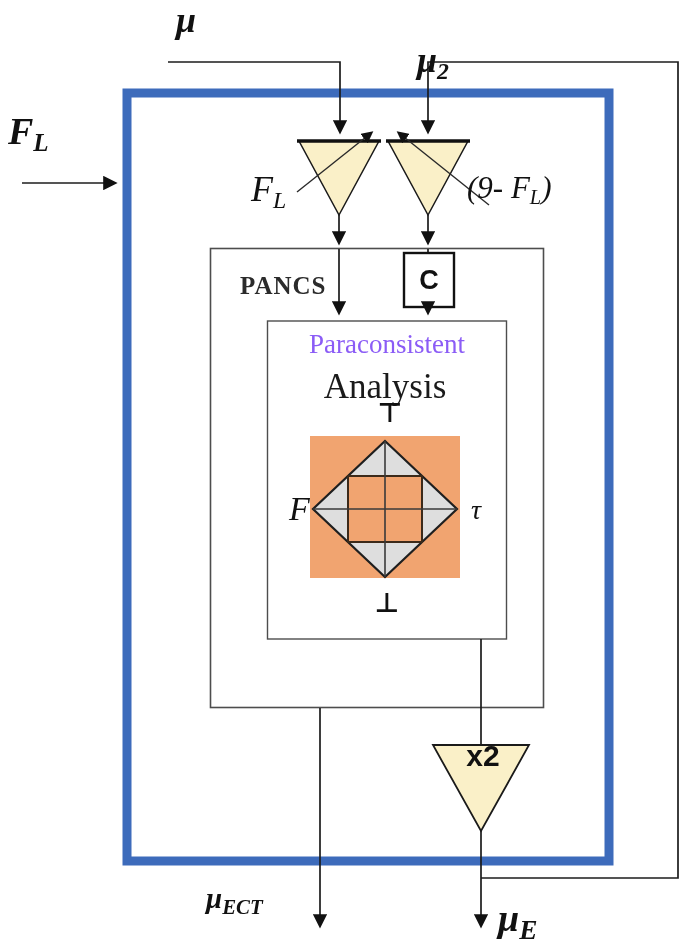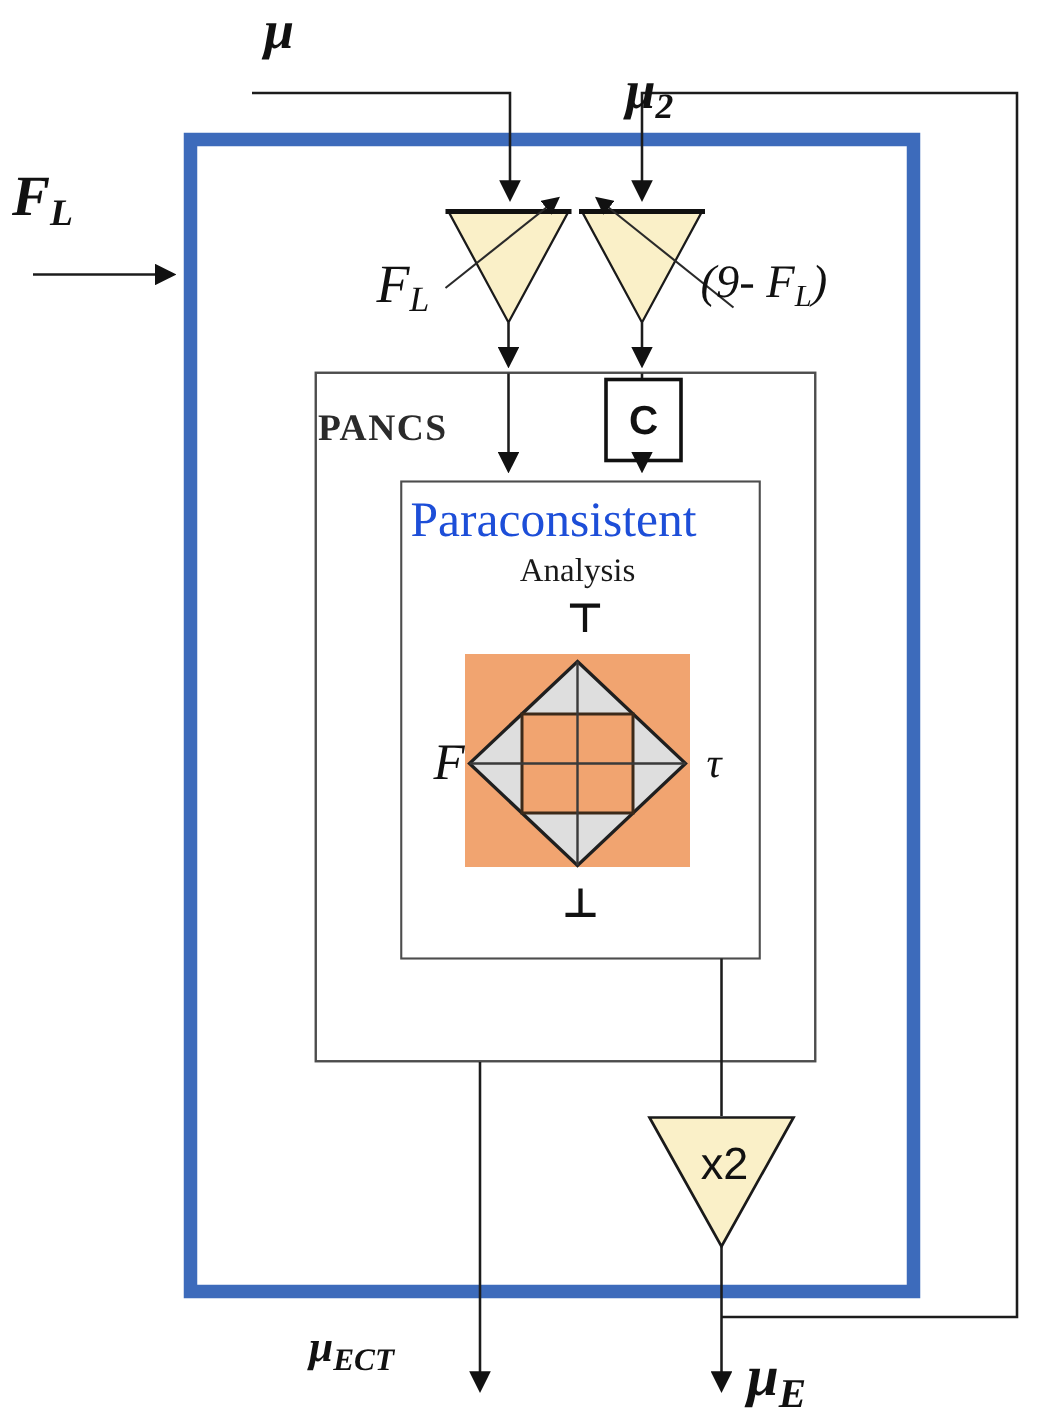--- a/index.html
+++ b/index.html
@@ -11,32 +11,32 @@
   .lbl{position:absolute;white-space:nowrap;color:#111;line-height:1;}
   .math{font-family:"Liberation Serif",serif;font-style:italic;}
   .sans{font-family:"Liberation Sans",sans-serif;font-style:normal;}
   .sub{font-size:0.66em;vertical-align:-0.28em;}
 
   .mu-label      {left:176px;top:2px;  font-size:36px;font-weight:700;}
   .mu2-label     {left:417px;top:2px;  font-size:36px;font-weight:700;margin-top:40px;}
   .fl-in-label   {left:8px;  top:112px;font-size:38px;font-weight:700;}
   .funnel-l-label{left:251px;top:171px;font-size:36px;font-weight:400;}
   .funnel-r-label{left:467px;top:172px;font-size:31px;font-weight:400;}
-  .pancs-label   {left:212px;top:273px;font-size:25px;font-weight:700;color:#2b2b2b;letter-spacing:1px;}
+  .pancs-label   {left:212px;top:273px;font-size:25px;font-weight:700;color:#2b2b2b;letter-spacing:1px;padding-left:28px;}
   .c-label       {left:404px;top:253px;width:50px;height:54px;line-height:54px;text-align:center;
                   font-size:27px;font-weight:700;}
-  .para-1        {left:369px;top:331px;transform:translateX(-50%);font-size:33px;color:#1d4ed8;}
-  .para-2        {left:385px;top:369px;transform:translateX(-50%);font-size:22px;color:#1a1a1a;}
+  .para-1        {left:387px;top:331px;transform:translateX(-50%);font-size:27px;color:#8b5cf6;}
+  .para-2        {left:385px;top:369px;transform:translateX(-50%);font-size:35px;color:#1a1a1a;}
   .lat-top       {left:390px;top:399px;transform:translateX(-50%);font-size:27px;font-weight:600;
                   font-family:"DejaVu Sans",sans-serif;}
   .lat-bottom    {left:387px;top:589px;transform:translateX(-50%);font-size:27px;font-weight:600;
                   font-family:"DejaVu Sans",sans-serif;}
   .lat-left      {left:289px;top:492px;font-size:34px;}
   .lat-right     {left:471px;top:496px;font-size:28px;}
-  .x2-label      {left:483px;top:762px;transform:translateX(-50%);font-size:30px;font-weight:400;}
+  .x2-label      {left:483px;top:741px;transform:translateX(-50%);font-size:30px;font-weight:700;}
   .pancl-label   {left:136px;top:794px;font-size:29px;font-weight:700;}
   .pancl-label .sub{font-size:17px;vertical-align:-0.35em;letter-spacing:0.5px;}
   .mu-ect-label  {left:206px;top:884px;font-size:29px;font-weight:700;}
   .mu-e-label    {left:498px;top:899px;font-size:38px;font-weight:700;}
   .out-sub{font-size:0.72em;vertical-align:-0.3em;}
 </style>
 </head>
 <body>
 
 <div class="stage">

